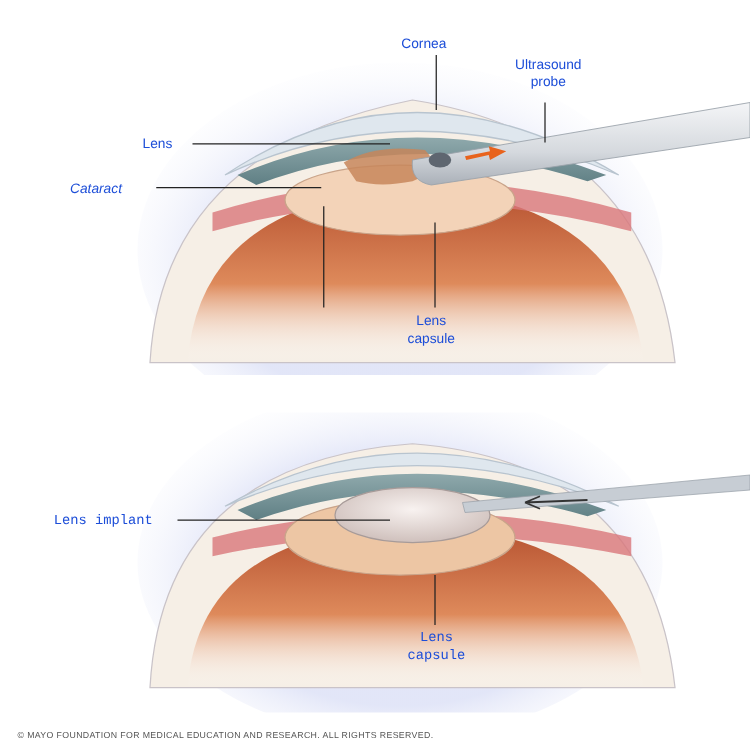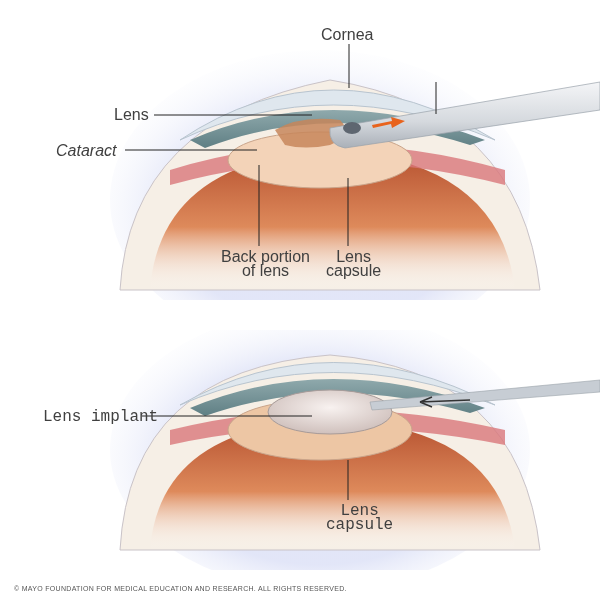--- a/index.html
+++ b/index.html
@@ -1,21 +1,21 @@
 <!DOCTYPE html>
 <html><head>
 <meta charset="utf-8">
 <style>
   html,body{margin:0;padding:0;background:#ffffff;}
   body{width:600px;height:600px;position:relative;overflow:hidden;font-family:"Liberation Sans",sans-serif;}
   .panel{position:absolute;left:0;width:600px;}
   #top{top:0;height:300px;}
   #bottom{top:330px;height:240px;font-family:Liberation Mono, monospace;}
   svg{position:absolute;left:0;top:0;}
-  .lbl{position:absolute;font-size:16px;color:#404040;line-height:14px;white-space:nowrap;}
+  .lbl{position:absolute;font-size:11px;color:#1d4ed8;line-height:14px;white-space:nowrap;}
   .center{text-align:center;}
   .copyright{position:absolute;left:14px;top:585px;font-size:7px;letter-spacing:0.3px;color:#555;}
 </style>
 </head>
 <body>
 
 <div class="panel" id="top">
   <svg width="600" height="300" viewBox="0 0 600 300">
     <defs>
       <radialGradient id="halo1" cx="0.5" cy="0.55" r="0.6">
@@ -65,26 +65,26 @@
     <g stroke="#222" stroke-width="1">
       <line x1="349" y1="44" x2="349" y2="88"></line>
       <line x1="436" y1="82" x2="436" y2="114"></line>
       <line x1="154" y1="115" x2="312" y2="115"></line>
       <line x1="125" y1="150" x2="257" y2="150"></line>
       <line x1="259" y1="165" x2="259" y2="246"></line>
       <line x1="348" y1="178" x2="348" y2="246"></line>
     </g>
   </svg>
   <span class="lbl" style="left:321px;top:28px;">Cornea</span>
+  <div class="lbl center" style="left:412px;top:45px;">
+    <div>Ultrasound</div>
+    <div>probe</div>
+  </div>
   <span class="lbl" style="left:114px;top:108px;">Lens</span>
   <span class="lbl" style="left:56px;top:144px;font-style:italic;">Cataract</span>
-  <div class="lbl center" style="left:221px;top:250px;">
-    <div>Back portion</div>
-    <div>of lens</div>
-  </div>
   <div class="lbl center" style="left:326px;top:250px;">
     <div>Lens</div>
     <div>capsule</div>
   </div>
 </div>
 
 <div class="panel" id="bottom">
   <svg width="600" height="240" viewBox="0 0 600 240">
     <defs>
       <linearGradient id="retina2" x1="0" y1="0" x2="0" y2="1">

